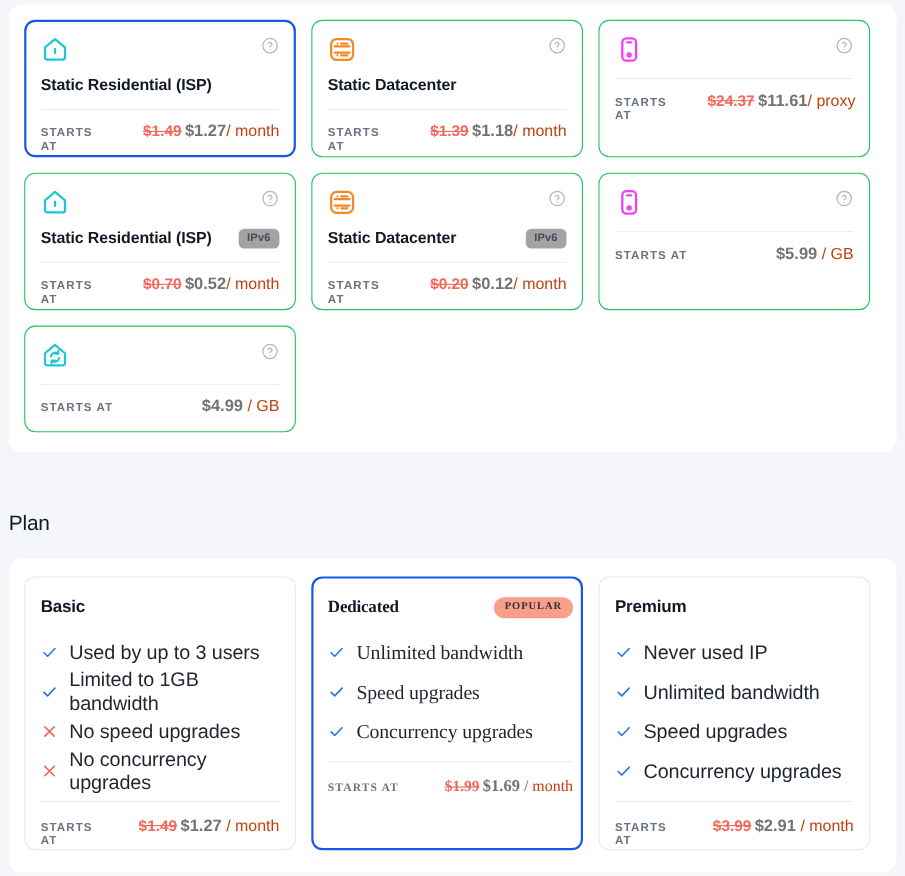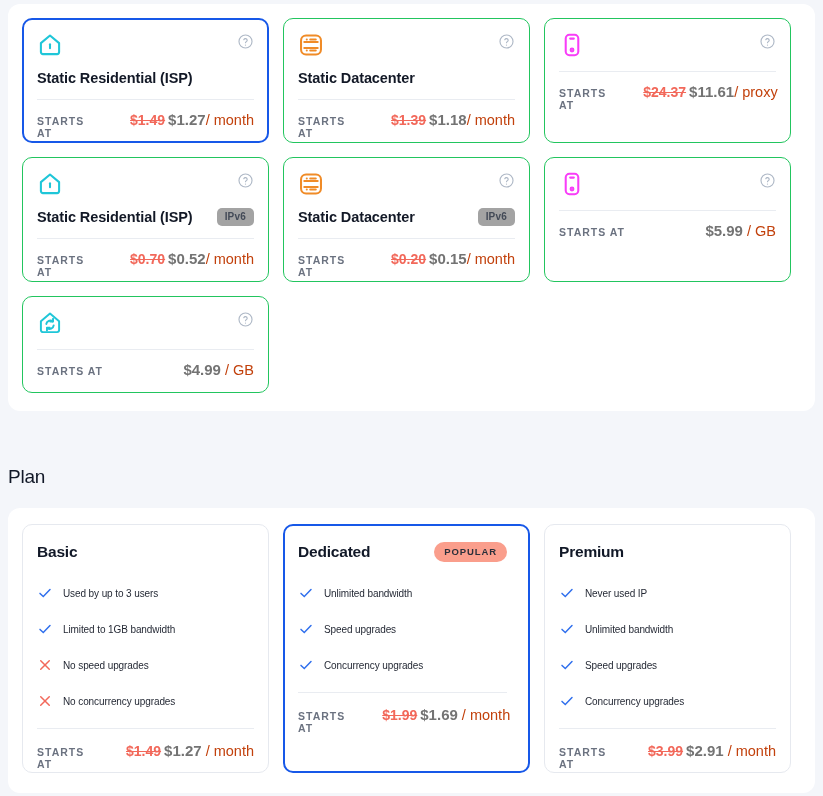--- a/index.html
+++ b/index.html
@@ -141,21 +141,22 @@
 
   .plan-card {
     width: 247px;
     background: #ffffff;
     border: 1px solid #e6e9ef;
     border-radius: 10px;
     padding: 15px 14px 12px 14px;
   }
   .plan-card.selected {
     border: 2px solid #1758e8;
-    padding: 14px 21px 11px 13px;
+    padding: 14px 7px 11px 13px;
+    font-family: Liberation Serif, serif;
   }
 
   .plan-head {
     display: flex;
     align-items: center;
     justify-content: space-between;
     height: 24px;
   }
   .plan-name {
     font-size: 15.5px;
@@ -174,21 +175,21 @@
   }
 
   .feature-list { margin-top: 11px; }
   .feature {
     display: flex;
     align-items: center;
     height: 36px;
   }
   .feature-icon { width: 16px; height: 16px; margin-right: 10px; flex: 0 0 16px; }
   .feature-text {
-    font-size: 10px;
+    font-size: 18px;
     color: #1f2430;
     letter-spacing: -0.1px;
   }
 
   .plan-divider {
     height: 1px;
     background: #e9ecf1;
     margin-top: 9px;
   }
   .plan-price-row {
@@ -307,21 +308,21 @@
                 <circle cx="12" cy="17" r="0.85" fill="#aeb8c6" stroke="none"></circle>
               </svg></span>
           </div>
           <div class="card-title-row">
             <span class="card-title">Static Datacenter</span>
             <span class="ipv6-badge">IPv6</span>
           </div>
           <div class="divider"></div>
           <div class="price-row">
             <span class="starts-at">STARTS AT</span>
-            <span class="price-block"><span class="old-price">$0.20</span><span class="new-price">$0.15</span><span class="unit">/ month</span></span>
+            <span class="price-block"><span class="old-price">$0.20</span><span class="new-price">$0.12</span><span class="unit">/ month</span></span>
           </div>
         </div>
         <div class="type-card">
           <div class="card-top">
             <span class="icon-box"><svg viewBox="0 0 24 24" width="26" height="26" fill="none" stroke="#f83df8" stroke-width="1.9" stroke-linecap="round" stroke-linejoin="round">
                 <rect x="6.2" y="2.6" width="11.6" height="18.8" rx="3.4"></rect>
                 <path d="M10.3 6.1h3.4"></path>
                 <circle cx="12" cy="16.6" r="1.3"></circle>
               </svg></span>
             <span class="help-icon"><svg viewBox="0 0 24 24" width="17" height="17" fill="none" stroke="#aeb8c6" stroke-width="1.6" stroke-linecap="round" stroke-linejoin="round">

